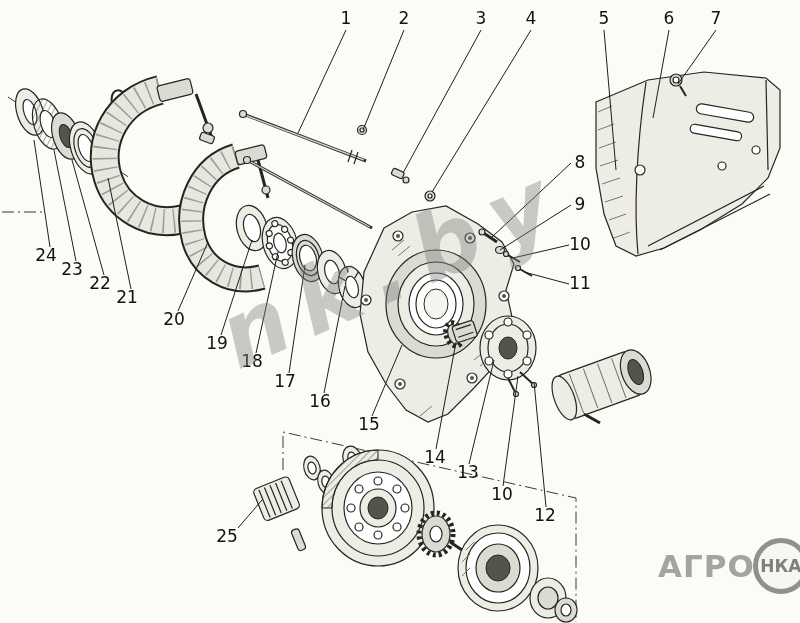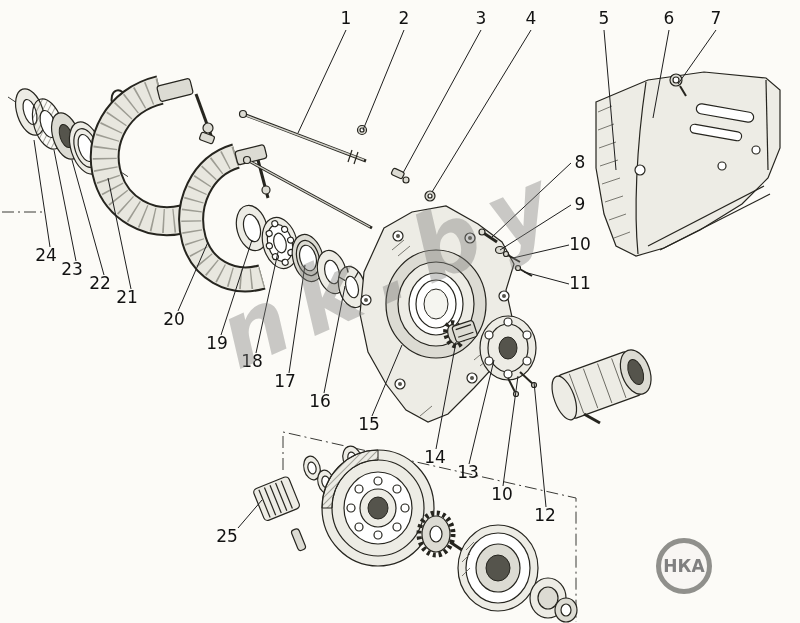--- a/index.html
+++ b/index.html
@@ -389,18 +389,19 @@
       <text class="callout" x="468" y="478">13</text>
       <text class="callout" x="502" y="500">10</text>
       <text class="callout" x="545" y="521">12</text>
       <text class="callout" x="227" y="542">25</text>
     </g>
   </svg>
 
   <div id="watermark">nk.by</div>
 
   <div id="logo">
+    <span class="brand">АГРО</span>
     <span class="circle">
       <span>НКА</span>
     </span>
   </div>
 
 </div>
 
 </body></html>

